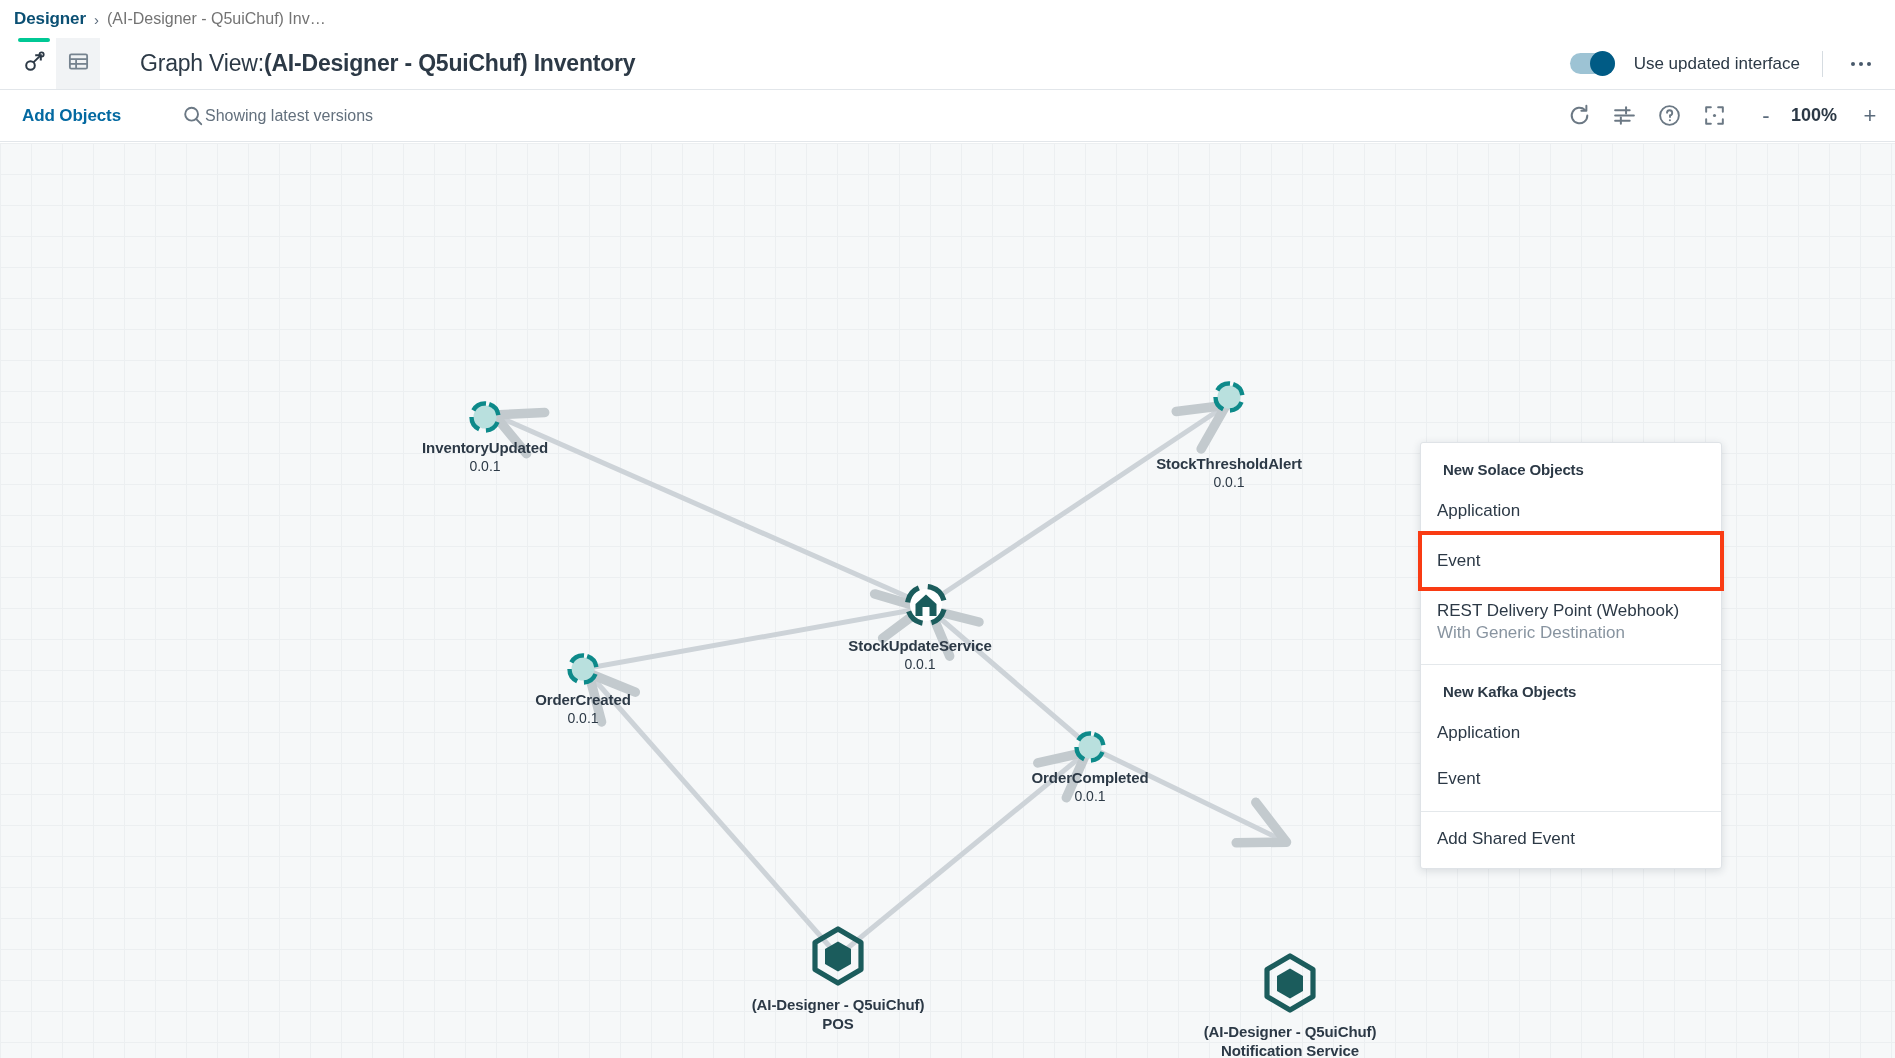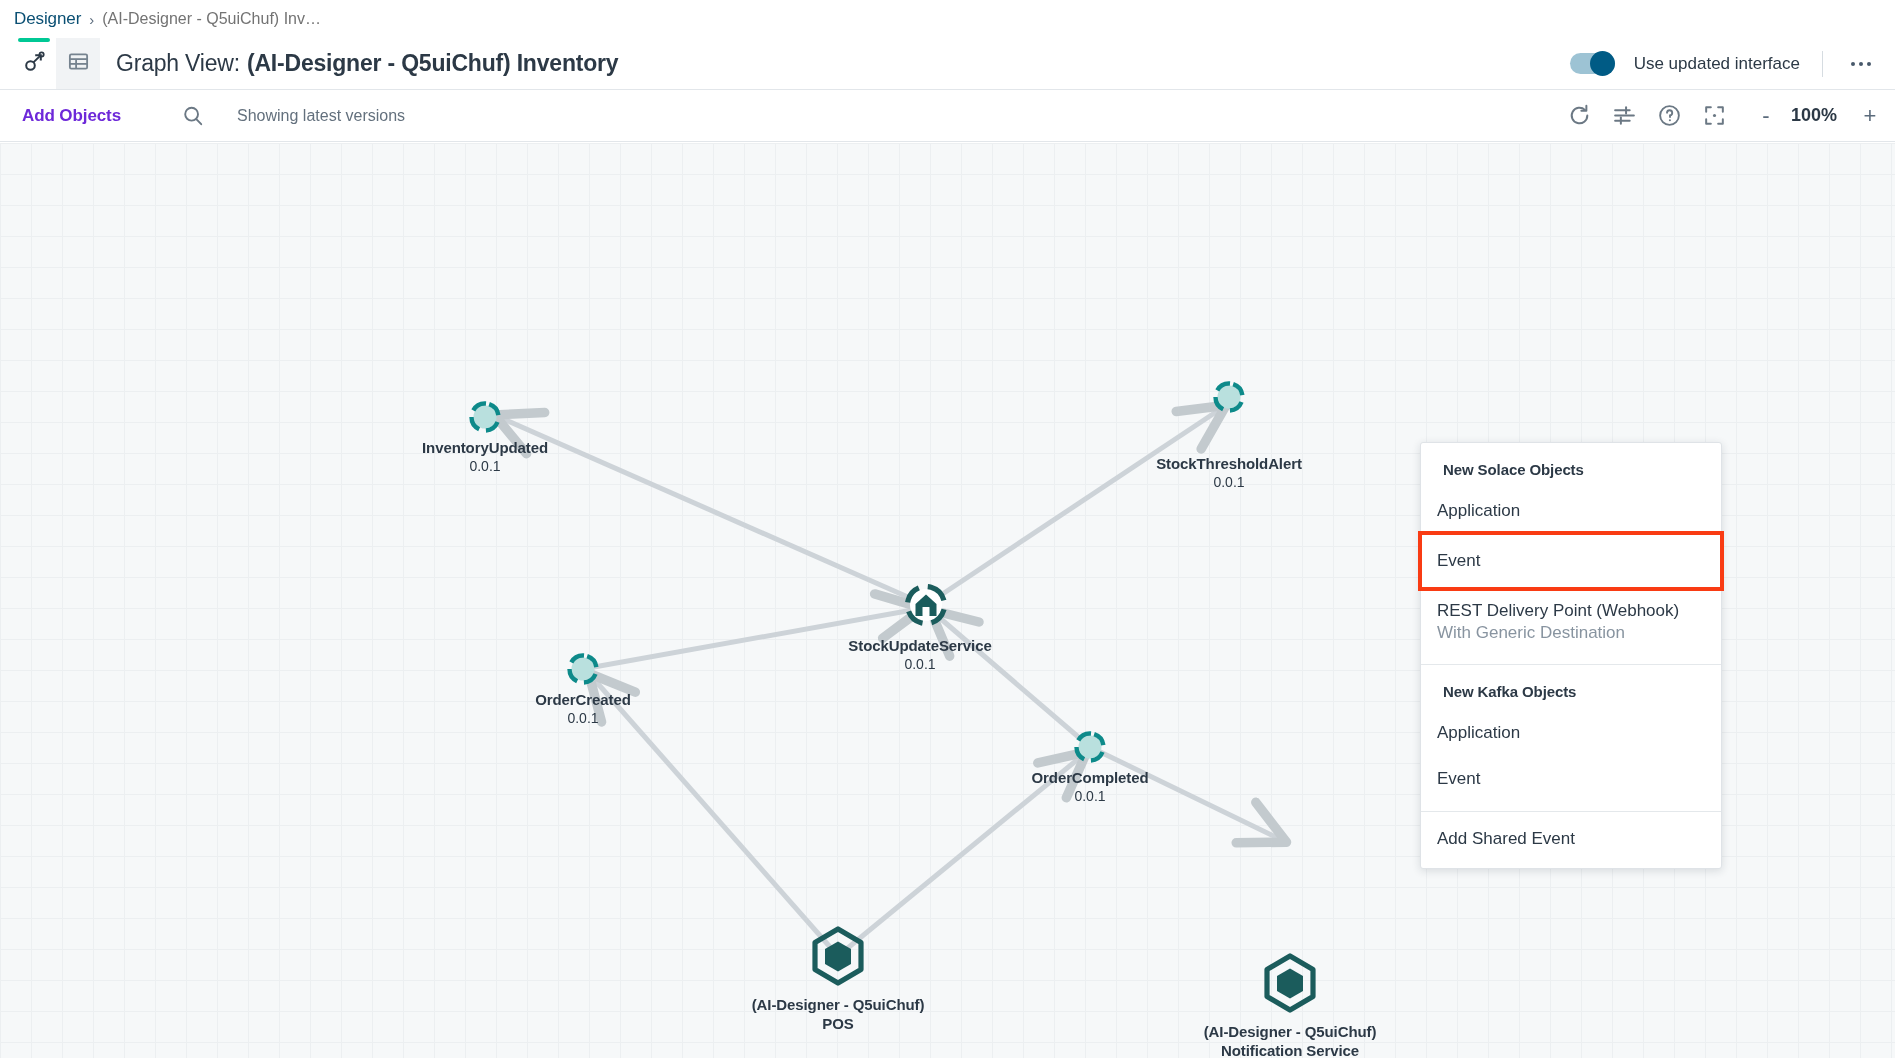--- a/index.html
+++ b/index.html
@@ -14,21 +14,21 @@
   .breadcrumb-bar {
     height: 38px;
     display: flex;
     align-items: center;
     padding-left: 14px;
     gap: 8px;
     background: #ffffff;
   }
   .bc-root {
     color: #0a4f73;
-    font-weight: normal;
+    font-weight: bold;
     font-size: 17px;
     letter-spacing: -0.1px;
     text-align: right;
   }
   .bc-sep { color: #5b6b7c; font-size: 15px; line-height: 1; }
   .bc-current { color: #737373; font-size: 16px; }
 
   
   .header {
     height: 52px;
@@ -47,22 +47,22 @@
     background: #ffffff;
   }
   .tab.active::before {
     content: "";
     position: absolute; top: 0; left: 6px; right: 6px;
     height: 4px; background: #00c895; border-radius: 2px;
   }
   .tab.inactive { background: #f1f3f5; }
 
   .header-title {
-    display: flex; align-items: center; gap: 7px;
-    margin-left: 16px;
+    display: flex; align-items: center; 
+    margin-left: 40px;
     font-size: 23px;
     color: #2c3946;
     letter-spacing: -0.2px;
   }
   .header-title .strong { font-weight: bold; }
 
   .header-right {
     margin-left: auto;
     display: flex; align-items: center; gap: 0;
     padding-right: 18px;
@@ -87,26 +87,26 @@
 
   
   .toolbar {
     height: 52px;
     display: flex; align-items: center;
     border-bottom: 1px solid #e2e6ea;
     background: #ffffff;
     padding: 0 18px 0 22px;
   }
   .add-objects {
-    color: #6d28d9; font-weight: bold; font-size: 17px; cursor: pointer;
+    color: #0369a1; font-weight: bold; font-size: 17px; cursor: pointer;
     letter-spacing: -0.1px;
   }
   .tb-search { margin-left: 60px; cursor: pointer; display: flex; align-items: center; }
   .showing {
-    margin-left: 32px; color: #63707d; font-size: 16px;
+    color: #63707d; font-size: 16px;
   }
   .toolbar-right { margin-left: auto; display: flex; align-items: center; gap: 20px; }
   .tb-icon { cursor: pointer; display: flex; align-items: center; justify-content: center; }
   .zoom-group { display: flex; align-items: center; gap: 18px; margin-left: 12px; }
   .zoom-btn { font-size: 22px; color: #5b6b7c; cursor: pointer; width: 14px; text-align: center; line-height: 1; }
   .zoom-value { font-size: 18px; font-weight: bold; color: #2c3946; min-width: 54px; }
 
   
   .canvas {
     position: absolute;

